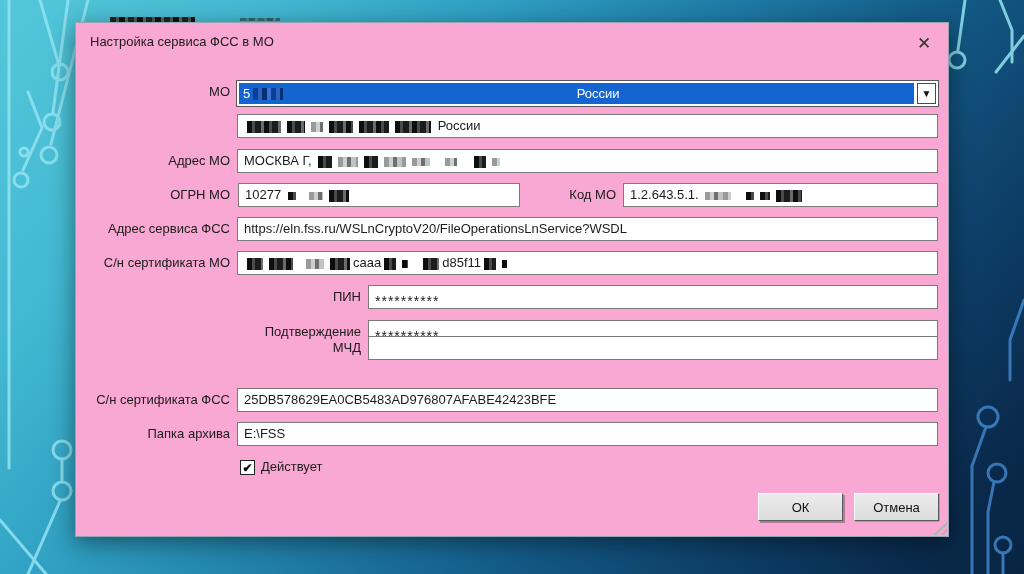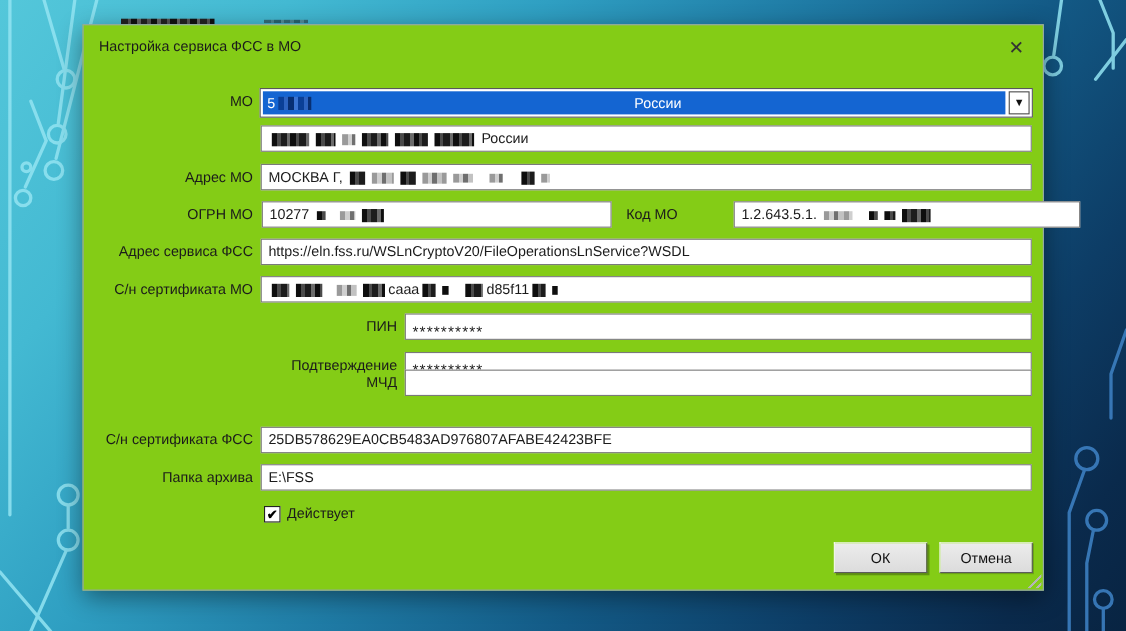--- a/index.html
+++ b/index.html
@@ -8,21 +8,21 @@
   .bg {
     position:absolute; inset:0; width:1024px; height:574px;
     background: linear-gradient(128deg, #54c7da 0%, #43b9d2 18%, #2f9fc2 34%,
                 #1f7ba5 50%, #135a86 65%, #0d3d66 80%, #0a2a4c 92%, #082442 100%);
   }
   .circuits { position:absolute; inset:0; }
 
   
   .dialog {
     position:absolute; left:75px; top:22px; width:874px; height:515px;
-    background:#84cc16; border:1px solid #96a5b2;
+    background:#f9a8d4; border:1px solid #96a5b2;
     box-shadow: 0 6px 22px rgba(0,0,0,0.45);
   }
   .title-text { position:absolute; left:14px; top:11px; font-size:13px; color:#1b1b1b; }
   .close-btn {
     position:absolute; right:10px; top:6px; width:28px; height:28px;
     display:flex; align-items:center; justify-content:center;
     font-size:17px; color:#333; cursor:default;
   }
 
   .label { position:absolute; height:24px; line-height:24px; font-size:13px;
@@ -55,23 +55,23 @@
         background: repeating-linear-gradient(90deg,#0e0e0e 0 5px,#4b4b4b 5px 8px,#1c1c1c 8px 14px,#6b6b6b 14px 17px); }
   .rd.lt { background: repeating-linear-gradient(90deg,#9a9a9a 0 5px,#cfcfcf 5px 9px,#6f6f6f 9px 13px,#c2c2c2 13px 18px); height:10px; }
   .rd.bl { background: repeating-linear-gradient(90deg,#0a3f96 0 5px,#2c63c0 5px 9px,#072f73 9px 14px,#3a74d2 14px 18px); }
   .rd.sm { height:8px; }
 
   
   .t-mo{top:57px}.t-name{top:91px}.t-addr{top:126px}.t-ogrn{top:160px}
   .t-url{top:194px}.t-certmo{top:228px}.t-pin{top:262px}.t-conf{top:297px}
   .t-mchd{top:313px}.t-certfss{top:365px}.t-folder{top:399px}
 
-  .f-ogrn { left:162px; width:318px; }
+  .f-ogrn { left:162px; width:282px; }
   .lab-kod { left:472px; width:68px; }
-  .f-kod  { left:547px; width:315px;margin-left:44px; }
+  .f-kod  { left:547px; width:315px; }
 
   
   .cb-box { position:absolute; left:164px; top:437px; width:15px; height:15px;
             background:#fff; border:1px solid #222; display:flex; align-items:center;
             justify-content:center; font-size:12px; font-weight:bold; color:#000; }
   .cb-label { position:absolute; left:185px; top:434px; height:20px; line-height:20px;
               font-size:13px; color:#1b1b1b; }
 
   
   .btn { position:absolute; top:470px; width:85px; height:28px;

